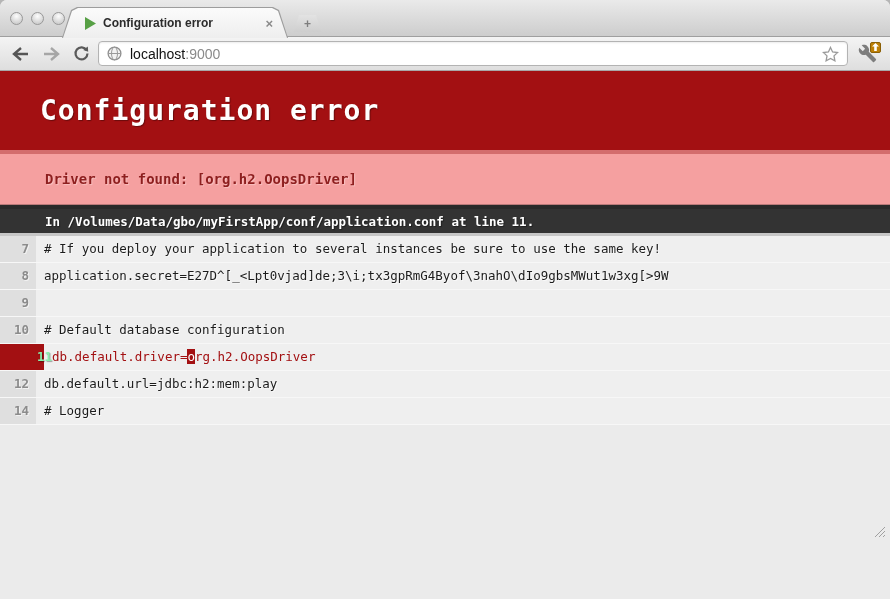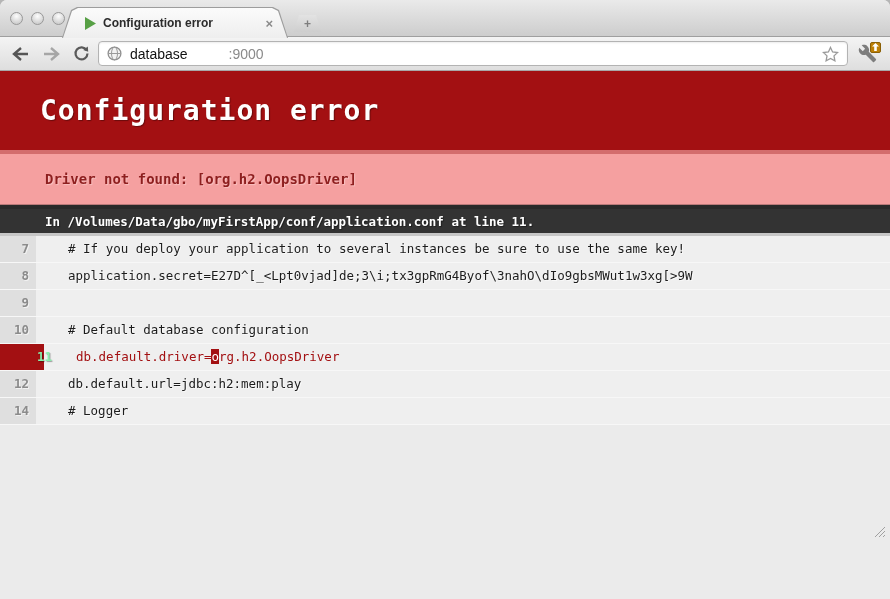--- a/index.html
+++ b/index.html
@@ -34,21 +34,21 @@
   
   .toolbar { height:34px; background:linear-gradient(#f4f4f4,#dedede);
              border-bottom:1px solid #a8a8a8; display:flex; align-items:center;
              padding:0 8px; gap:4px; }
   .navbtn { width:26px; height:26px; display:flex; align-items:center; justify-content:center; }
   .omnibox { flex:1; height:25px; background:#fff; border:1px solid #b3b3b3; border-radius:4px;
              display:flex; align-items:center; padding:0 8px; gap:8px; position:relative;
              box-shadow:inset 0 1px 2px rgba(0,0,0,.08);
              font-family:"Liberation Sans", sans-serif; }
   .url { font-size:14px; color:#111; white-space:nowrap; }
-  .url .port { color:#8a8a8a;margin-left:41px; }
+  .url .port { color:#8a8a8a; }
   .star { margin-left:auto; display:flex; align-items:center; }
   .wrench-wrap { width:30px; height:26px; position:relative; display:flex;
                  align-items:center; justify-content:center; }
   .badge { position:absolute; top:1px; right:1px; width:11px; height:11px;
            background:#bd8007; border:1px solid #8a5f05; border-radius:2px;
            display:flex; align-items:center; justify-content:center; }
 
   
   .h1row { height:79px; background:#a31012; display:flex; align-items:center; padding:0 40px; }
   .h1row h1 { color:#fff; font-size:28px; font-weight:bold; letter-spacing:1px;
@@ -58,21 +58,21 @@
             color:#8e1f1f; font-size:14px; text-shadow:1px 1px 1px rgba(255,255,255,.35);font-weight:bold; }
   .h2row { height:28px; background:#333; border-top:4px solid #2a2a2a; display:flex;
            align-items:center; padding:0 45px; color:#fff; font-size:12.5px; font-weight:bold;
            text-shadow:1px 1px 1px rgba(0,0,0,.4); }
   .code { border-top:3px solid #c6c6c6; }
   .code-row { display:flex; height:27px; border-bottom:1px solid #f7f7f7; background:#efefef; }
   .line-num { width:36px; padding-right:7px; text-align:right; background:#dfdfdf;
               color:#8b8b8b; font-weight:bold; font-size:12.5px; line-height:26px;
               text-shadow:1px 1px 0 rgba(255,255,255,.6); }
   .line-code { flex:1; padding-left:8px; font-size:12.5px; line-height:26px; color:#1c1c1c;
-               white-space:pre; text-shadow:1px 1px 0 rgba(255,255,255,.6);margin-left:24px; }
+               white-space:pre; text-shadow:1px 1px 0 rgba(255,255,255,.6); }
   .code-row.error .line-num { background:#a31012; color:#86efac;
                               text-shadow:1px 1px 1px rgba(0,0,0,.35);padding-left:37px; }
   .code-row.error .line-code { color:#a31012; text-shadow:none; }
   .marker { background:#a31012; color:#fff; }
   .filler { height:120px; background:#ebebeb; position:relative; }
   .grip { position:absolute; right:4px; bottom:3px; }
 </style>
 </head>
 <body>
 
@@ -123,21 +123,21 @@
       </span>
     </div>
     <div class="omnibox">
       <span style="display:flex">
         <svg width="15" height="15" viewBox="0 0 15 15">
           <circle cx="7.5" cy="7.5" r="6.4" stroke="#8f8f8f" stroke-width="1.3" fill="#f2f2f2"></circle>
           <ellipse cx="7.5" cy="7.5" rx="3" ry="6.4" stroke="#9a9a9a" stroke-width="1" fill="none"></ellipse>
           <line x1="1.2" y1="7.5" x2="13.8" y2="7.5" stroke="#9a9a9a" stroke-width="1"></line>
         </svg>
       </span>
-      <span class="url"><span>database</span><span class="port">:9000</span></span>
+      <span class="url"><span>localhost</span><span class="port">:9000</span></span>
       <span class="star">
         <svg width="17" height="16" viewBox="0 0 17 16">
             <path d="M8.5 1.4 L10.6 5.9 L15.6 6.5 L12 9.9 L12.9 14.8 L8.5 12.4 L4.1 14.8 L5 9.9 L1.4 6.5 L6.4 5.9 Z" stroke="#9a9a9a" stroke-width="1.3" fill="none"></path>
           </svg>
       </span>
     </div>
     <div class="wrench-wrap">
       <span style="display:flex">
         <svg width="19" height="19" viewBox="0 0 24 24">
             <path fill="#7d7d7d" d="M22.7 19l-9.1-9.1c.9-2.3.4-5-1.5-6.9-2-2-5-2.4-7.4-1.3L9 6 6 9 1.6 4.7C.4 7.1.9 10.1 2.9 12.1c1.9 1.9 4.6 2.4 6.9 1.5l9.1 9.1c.4.4 1 .4 1.4 0l2.3-2.3c.5-.4.5-1.1.1-1.4z"></path>

